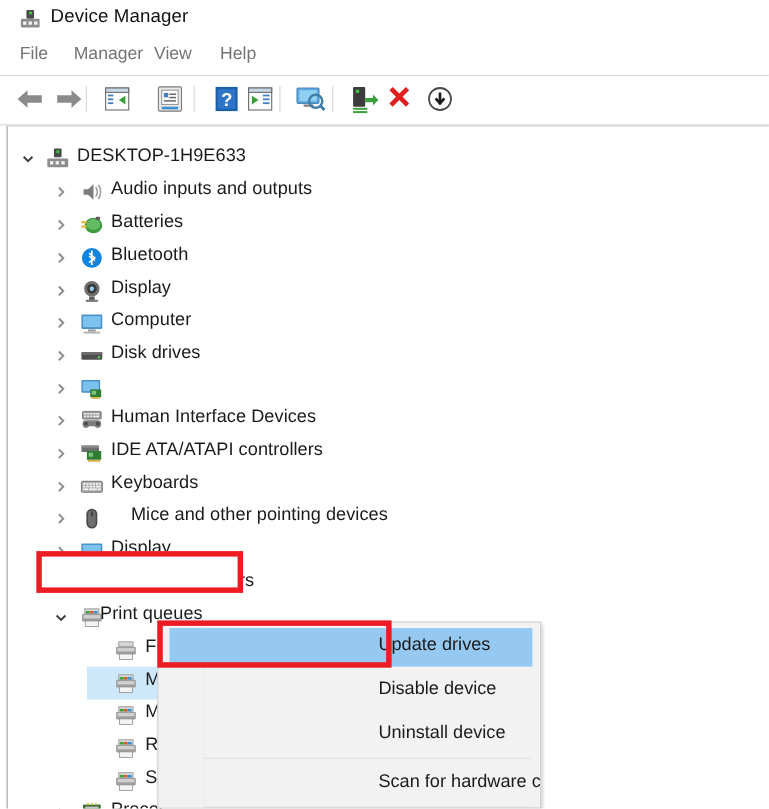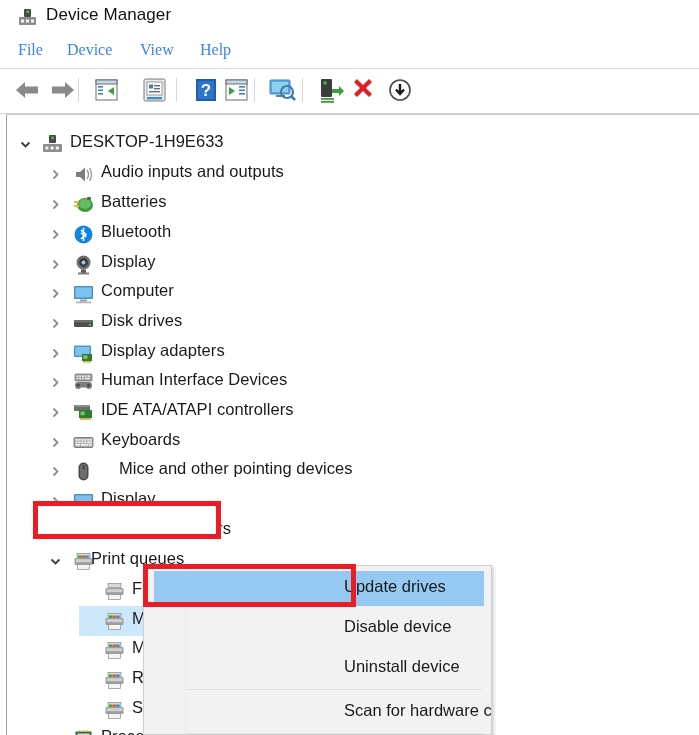--- a/index.html
+++ b/index.html
@@ -11,21 +11,21 @@
   }
   #app{position:relative;width:699px;height:606px;background:#ffffff;}
 
   
   #titlebar{position:absolute;left:0;top:0;width:699px;height:33px;background:#ffffff;}
   #title-icon{position:absolute;left:18px;top:8px;width:19px;height:19px;}
   #title-text{position:absolute;left:46px;top:5px;font-size:17px;color:#111111;letter-spacing:.1px;}
 
   
   #menubar{position:absolute;left:0;top:33px;width:699px;height:35px;background:#ffffff;}
-  .menu-item{position:absolute;top:6px;font-size:16px;color:#3b82f6;padding:2px 7px;cursor:default;font-family:Liberation Serif, serif;}
+  .menu-item{position:absolute;top:6px;font-size:16px;color:#737373;padding:2px 7px;cursor:default;}
 
   
   #toolbar{position:absolute;left:0;top:68px;width:699px;height:44px;background:#ffffff;
            border-top:1px solid #dcdcdc;border-bottom:1px solid #d4d4d4;}
   .tb-btn{position:absolute;top:6px;width:32px;height:30px;cursor:default;}
   .tb-sep{position:absolute;top:9px;width:1px;height:24px;background:#d6d6d6;}
 
   
   #pane{position:absolute;left:6px;top:114px;width:692px;height:621px;background:#ffffff;
         border-left:1px solid #a0a0a0;border-top:1px solid #c9c9c9;overflow:hidden;}
@@ -66,21 +66,21 @@
         <rect x="3" y="11.5" width="3" height="3" fill="#f4f4f4"></rect>
         <rect x="8" y="11.5" width="3" height="3" fill="#f4f4f4"></rect>
         <rect x="13" y="11.5" width="3" height="3" fill="#f4f4f4"></rect>
       </svg>
     </span>
     <span id="title-text">Device Manager</span>
   </div>
 
   <div id="menubar">
     <span class="menu-item" style="left:11px">File</span>
-    <span class="menu-item" style="left:60px">Device</span>
+    <span class="menu-item" style="left:60px">Manager</span>
     <span class="menu-item" style="left:133px">View</span>
     <span class="menu-item" style="left:193px">Help</span>
   </div>
 
   <div id="toolbar">
     <div class="tb-sep" style="left:78px"></div>
     <div class="tb-sep" style="left:176px"></div>
     <div class="tb-sep" style="left:254px"></div>
     <div class="tb-sep" style="left:302px"></div>
 
@@ -295,21 +295,20 @@
       </div>
       <span class="ico" style="left:66px">
         <svg width="21" height="21" viewBox="0 0 21 21">
           <rect x="1" y="2.5" width="17" height="11.5" rx="1" fill="#4a90c8"></rect>
           <rect x="2.3" y="3.8" width="14.4" height="8.8" fill="#7cc2ef"></rect>
           <rect x="9" y="11" width="10" height="7" fill="#2e7d32"></rect>
           <rect x="10.4" y="12.4" width="4" height="3.4" fill="#7ec47e"></rect>
           <rect x="10" y="18" width="8" height="1.6" fill="#d6b24a"></rect>
         </svg>
       </span>
-      <span class="lbl" style="left:94px">Display adapters</span>
     </div>
 
     <div class="row" style="top:252px">
       <div class="twisty" style="left:40px">
         <svg width="11" height="11" viewBox="0 0 11 11">
             <path d="M3.5 1.5 L7.5 5.5 L3.5 9.5" fill="none" stroke="#8d8d8d" stroke-width="1.8"></path>
           </svg>
       </div>
       <span class="ico" style="left:66px">
         <svg width="21" height="21" viewBox="0 0 21 21">

